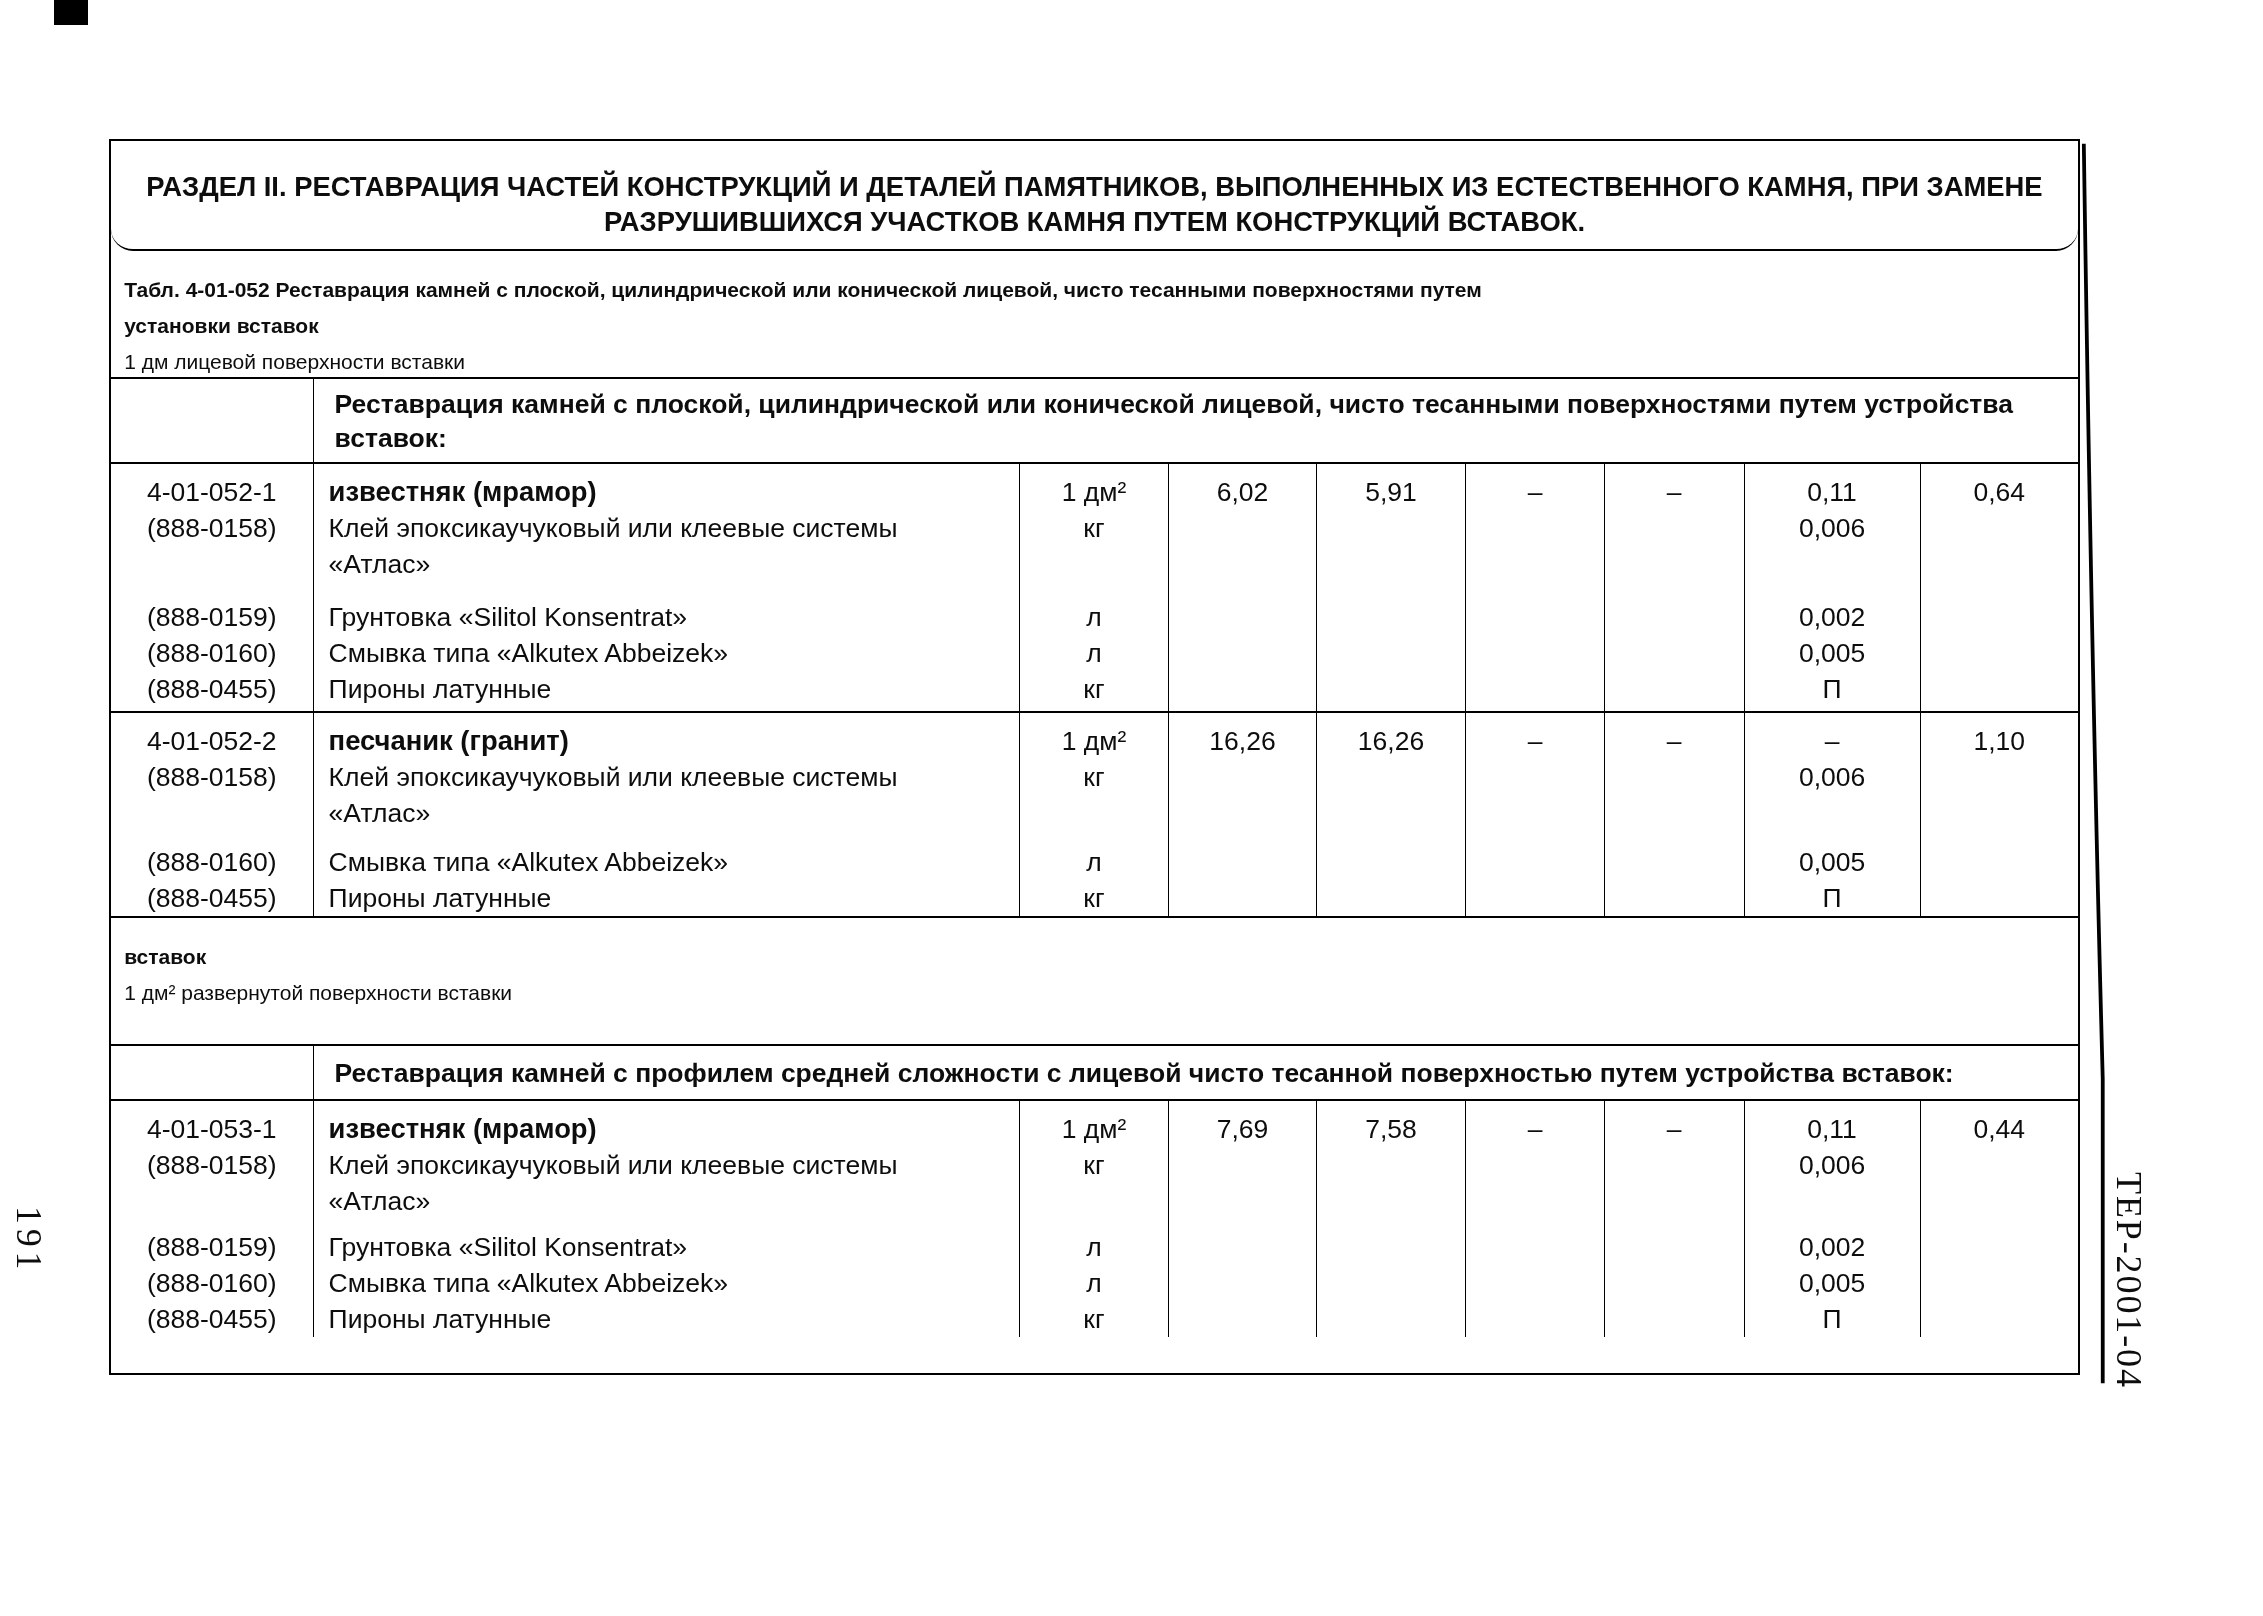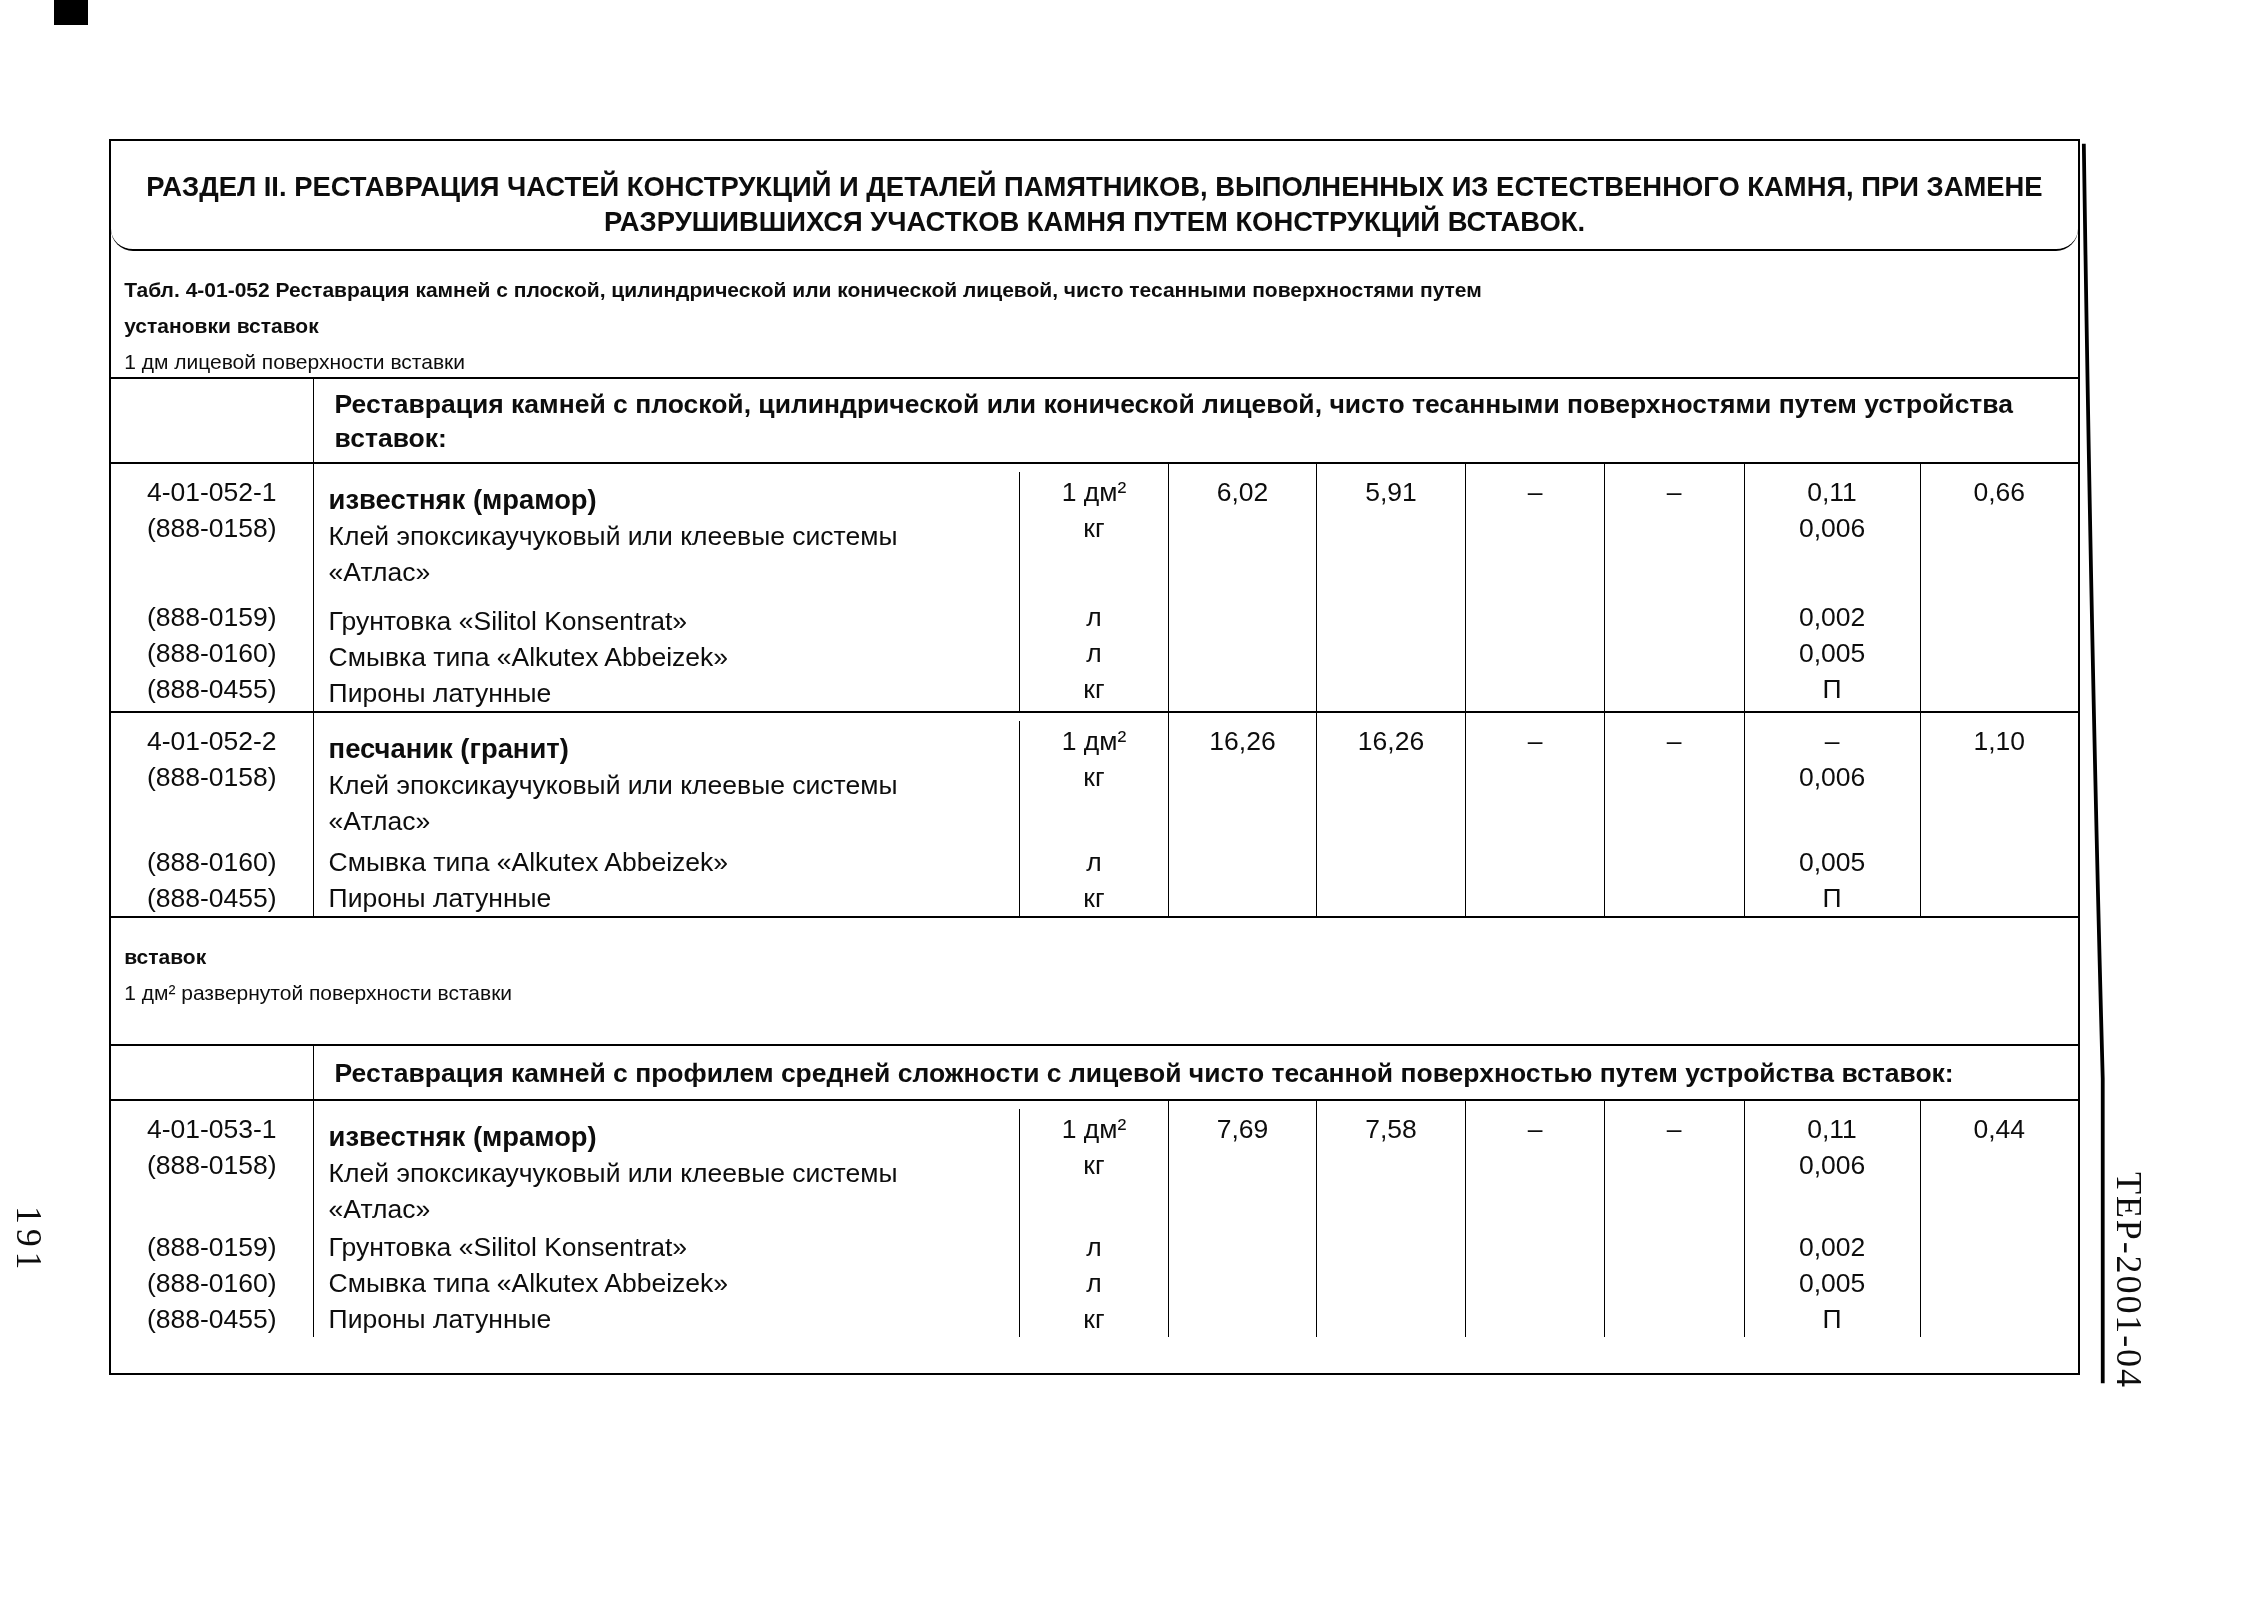--- a/index.html
+++ b/index.html
@@ -48,21 +48,21 @@
 
   .rowblock{display:grid;grid-template-columns:10.3% 35.9% 7.6% 7.5% 7.6% 7.05% 7.1% 8.95% 8%;}
   .rb-0520-1{height:249px;}
   .rb-0520-2{height:205px;}
   .rb-0530-1{height:236px;}
   .col{
     border-right:1.9px solid #000;box-sizing:border-box;overflow:hidden;
     display:flex;flex-direction:column;align-items:center;padding-top:9.5px;
   }
   .col.lastcol{border-right:none;}
-  .col.name{align-items:flex-start;padding-left:15px;padding-right:7.6px;margin-top:8px;}
+  .col.name{align-items:flex-start;padding-left:15px;padding-right:7.6px;}
   .ln{height:36px;line-height:36px;font-size:26.5px;white-space:nowrap;}
   .ln.b{font-weight:bold;font-size:27.4px;}
   .ln.sp{height:17px;}
 </style>
 </head>
 <body>
 
 <div class="page">
 
   <div class="scan-mark"></div>
@@ -138,21 +138,21 @@
       <div class="col">
         <div class="ln">0,11</div>
         <div class="ln">0,006</div>
         <div class="ln"></div>
         <div class="ln sp"></div>
         <div class="ln">0,002</div>
         <div class="ln">0,005</div>
         <div class="ln">П</div>
       </div>
       <div class="col lastcol">
-        <div class="ln">0,66</div>
+        <div class="ln">0,64</div>
       </div>
     </div>
 
     <div class="sec rowblock rb-0520-2">
       <div class="col">
         <div class="ln">4-01-052-2</div>
         <div class="ln">(888-0158)</div>
         <div class="ln"></div>
         <div class="ln sp"></div>
         <div class="ln">(888-0160)</div>

